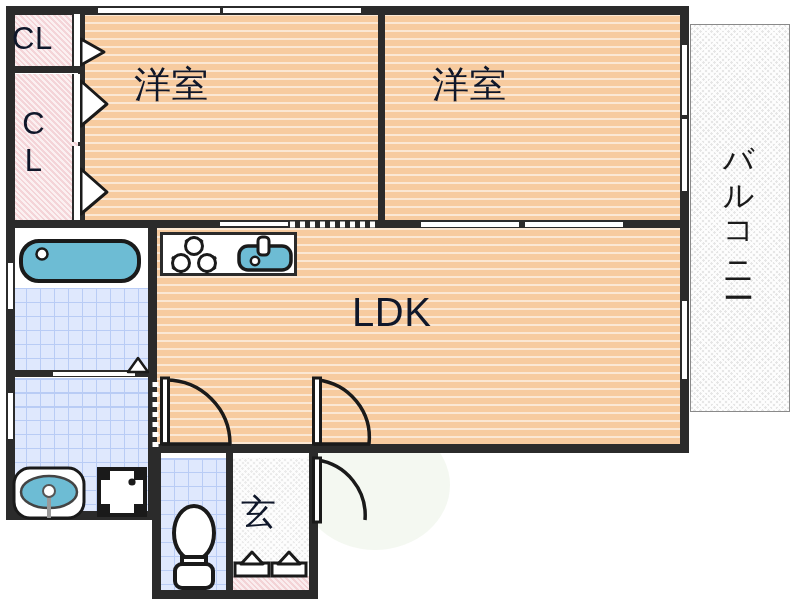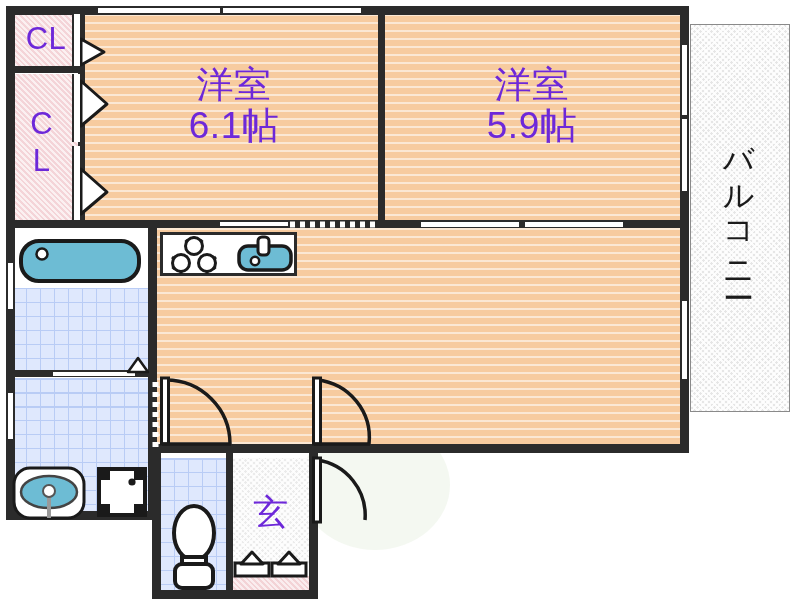--- a/index.html
+++ b/index.html
@@ -60,22 +60,22 @@
   
   .wall{position:absolute;background:#2b2b2b;}
   .wall-thin{position:absolute;background:#2b2b2b;}
 
   
   .win{position:absolute;background:#ffffff;border:1px solid #2b2b2b;box-sizing:border-box;}
 
   
   .label{
     position:absolute;
-    color:#6d28d9;
-    text-align:center;
+    color:#0f172a;
+    text-align:left;
     line-height:1.12;
     letter-spacing:0.5px;
     white-space:nowrap;
     font-weight:400;
     pointer-events:none;
   }
   .label .l1{display:block;}
   .label .l2{display:block;}
 
   .label-vert{
@@ -289,29 +289,28 @@
     <line x1="1" y1="66" x2="57" y2="66" stroke="#1a1a1a" stroke-width="3.5"></line>
   </svg>
 
   <svg class="abs" style="left:313px;top:458px;" width="60" height="68">
     <path d="M4,2 A56,56 0 0 1 52,62" fill="none" stroke="#1a1a1a" stroke-width="3.5"></path>
     <rect x="0.5" y="0" width="7" height="64" fill="#ffffff" stroke="#1a1a1a" stroke-width="3"></rect>
   </svg>
 
   <div class="label" style="left:134px;top:64px;width:200px;font-size:37px;">
     <span class="l1">洋室</span>
-    <span class="l2">6.1帖</span>
   </div>
 
   <div class="label" style="left:432px;top:64px;width:200px;font-size:37px;">
     <span class="l1">洋室</span>
-    <span class="l2">5.9帖</span>
   </div>
 
   <div class="label" style="left:352px;top:290px;width:200px;font-size:40px;">
+    <span class="l1">LDK</span>
   </div>
 
   <div class="label-vert" style="left:723px;top:125px;font-size:31px;">
     <span>バルコニー</span>
   </div>
 
   <div class="label" style="left:241px;top:492px;width:60px;font-size:35px;">
     <span class="l1">玄</span>
   </div>
 

